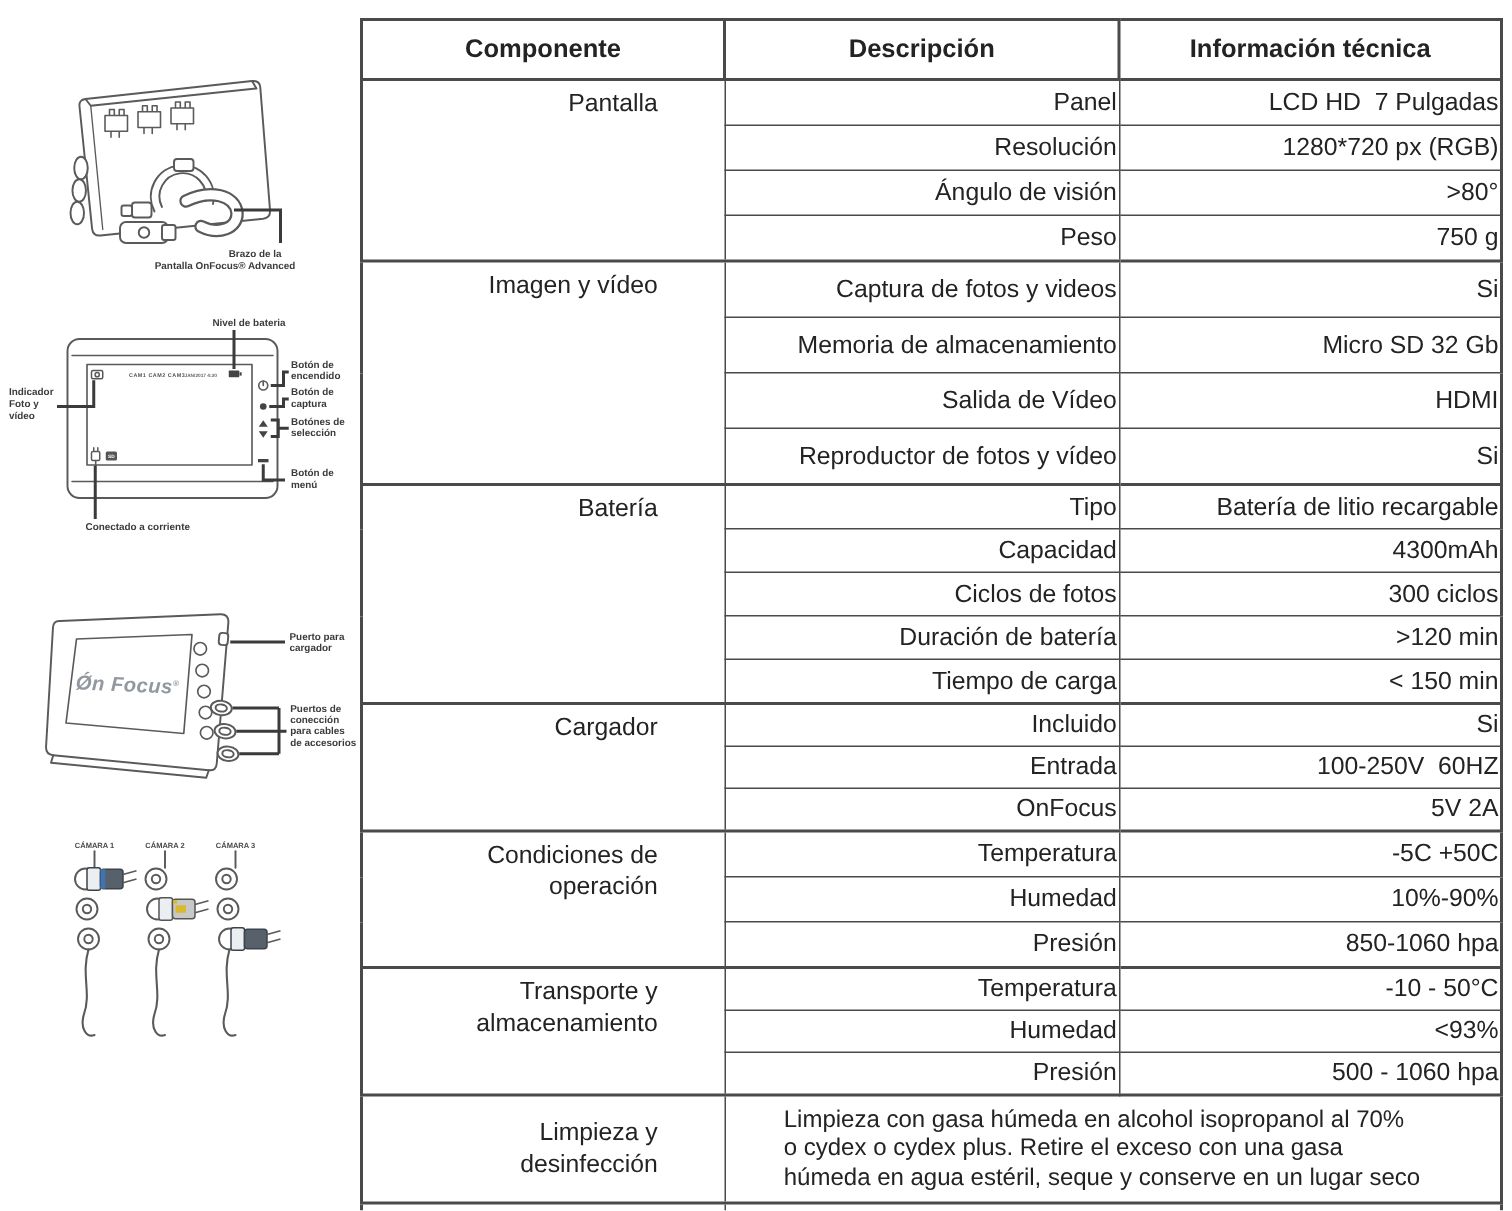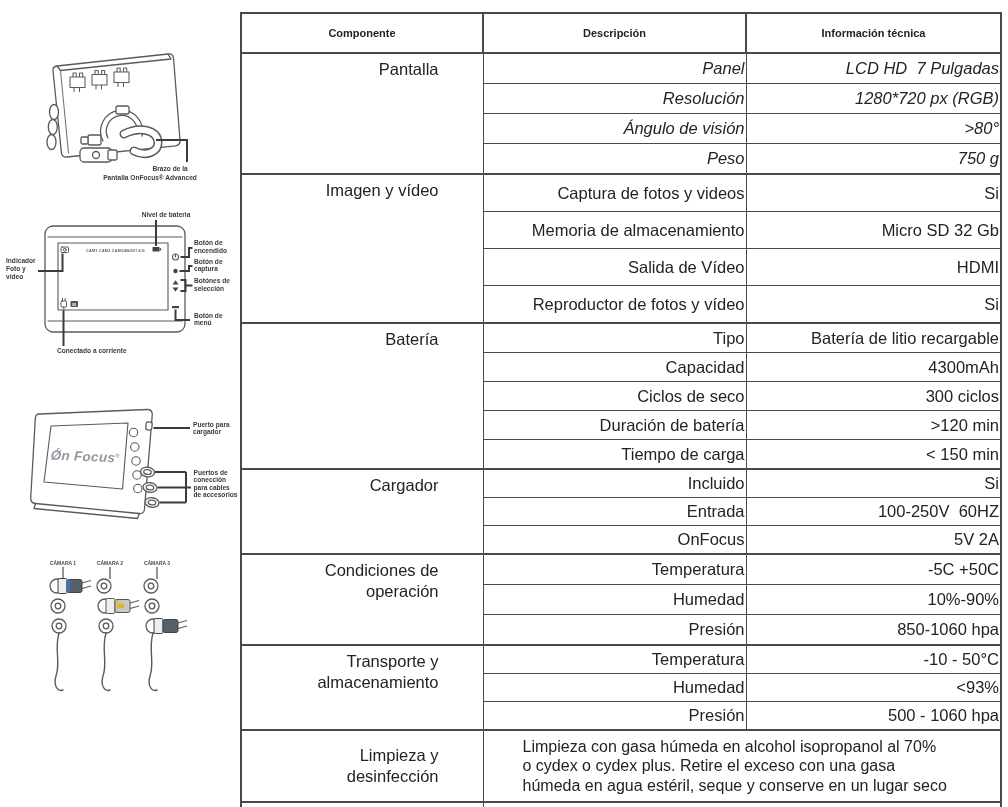--- a/index.html
+++ b/index.html
@@ -2,30 +2,30 @@
 <html><head>
 <meta charset="utf-8">
 <style>
   html,body{margin:0;padding:0;background:#fff;}
   .canvas{position:relative;width:1008px;height:807px;background:#fff;overflow:hidden;
           font-family:"Liberation Sans",sans-serif;}
   
   table.spec{position:absolute;left:240px;top:12px;width:760px;border-collapse:collapse;
              table-layout:fixed;color:#232323;}
   .spec th,.spec td{border:1.5px solid #4a4a4a;}
-  .spec th{border-width:2px;height:36px;font-size:11px;font-weight:700;text-align:center;}
+  .spec th{border-width:2px;height:36px;font-size:17px;font-weight:700;text-align:center;}
   .spec tbody tr:first-child td{border-top-width:2px;}
   .spec tbody:last-child td{border-bottom-width:2px;}
   .spec td{font-size:16.5px;text-align:right;vertical-align:middle;}
   .spec td.comp{vertical-align:top;padding:5px 44px 0 44px;line-height:1.25;
                 border-left-width:2px;border-right-width:1.5px;}
   .spec td.info{border-right-width:2px;}
   .spec td.spantext{text-align:left;padding:2px 8px 2px 9px;white-space:pre-line;
                     line-height:1.22;font-size:16px;border-right-width:2px;}
-  .sec-0 td.desc,.sec-0 td.info{height:27px;font-style:italic;}
+  .sec-0 td.desc,.sec-0 td.info{height:27px;}
   .sec-1 td.desc,.sec-1 td.info{height:34px;}
   .sec-2 td.desc,.sec-2 td.info{height:26px;}
   .sec-3 td.desc,.sec-3 td.info{height:25px;}
   .sec-4 td.desc,.sec-4 td.info{height:27px;}
   .sec-5 td.desc,.sec-5 td.info{height:25px;}
   .sec-6 td.spantext{height:66px;padding-left:39px;}
   .sec-7 td.spantext{height:70px;}
   .sec-6 td.comp,.sec-7 td.comp{vertical-align:middle;padding-top:0;}
   
   .diagrams{position:absolute;left:0;top:0;width:240px;height:807px;}
@@ -314,21 +314,21 @@
         <tr>
           <td class="comp" rowspan="5">Batería</td>
           <td class="desc">Tipo</td>
           <td class="info">Batería de litio recargable</td>
         </tr>
         <tr>
           <td class="desc">Capacidad</td>
           <td class="info">4300mAh</td>
         </tr>
         <tr>
-          <td class="desc">Ciclos de seco</td>
+          <td class="desc">Ciclos de fotos</td>
           <td class="info">300 ciclos</td>
         </tr>
         <tr>
           <td class="desc">Duración de batería</td>
           <td class="info">&gt;120 min</td>
         </tr>
         <tr>
           <td class="desc">Tiempo de carga</td>
           <td class="info">&lt; 150 min</td>
         </tr>

